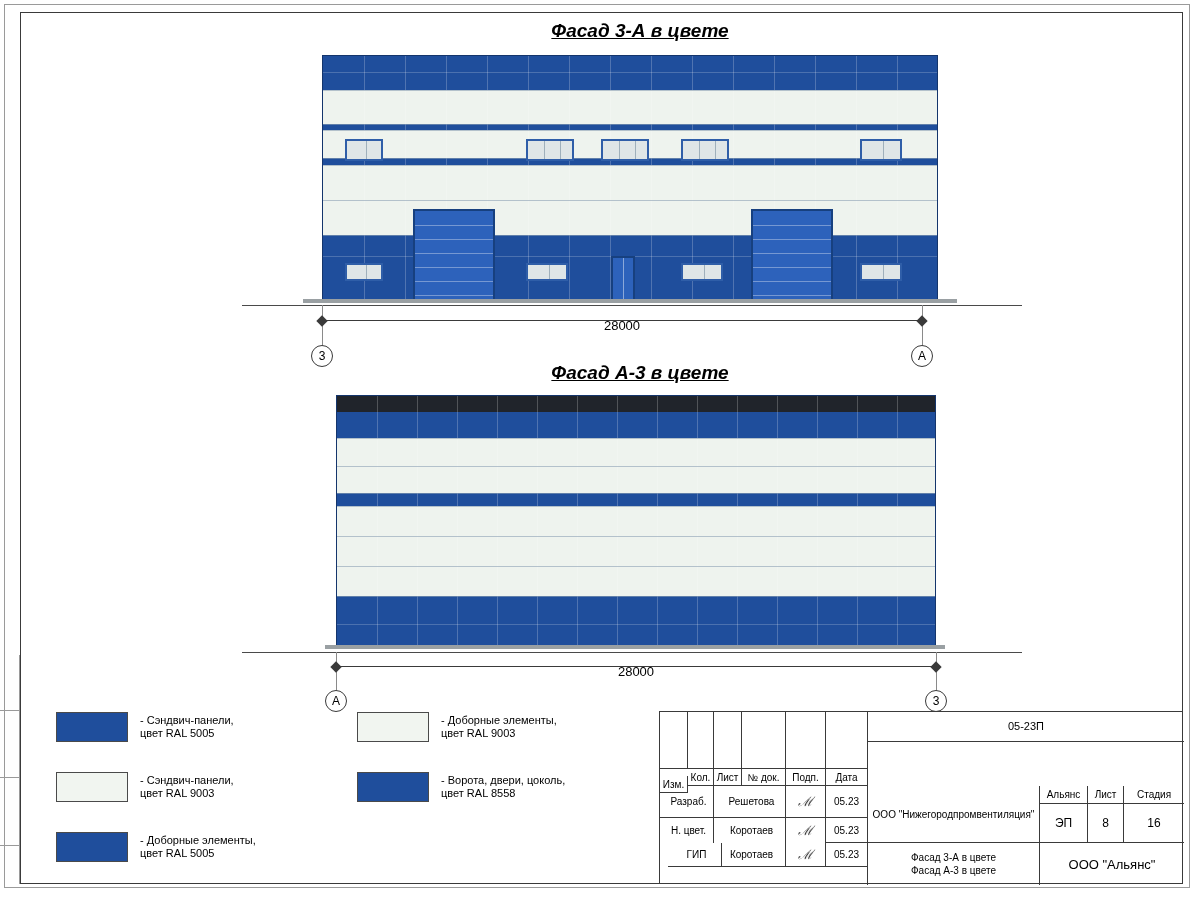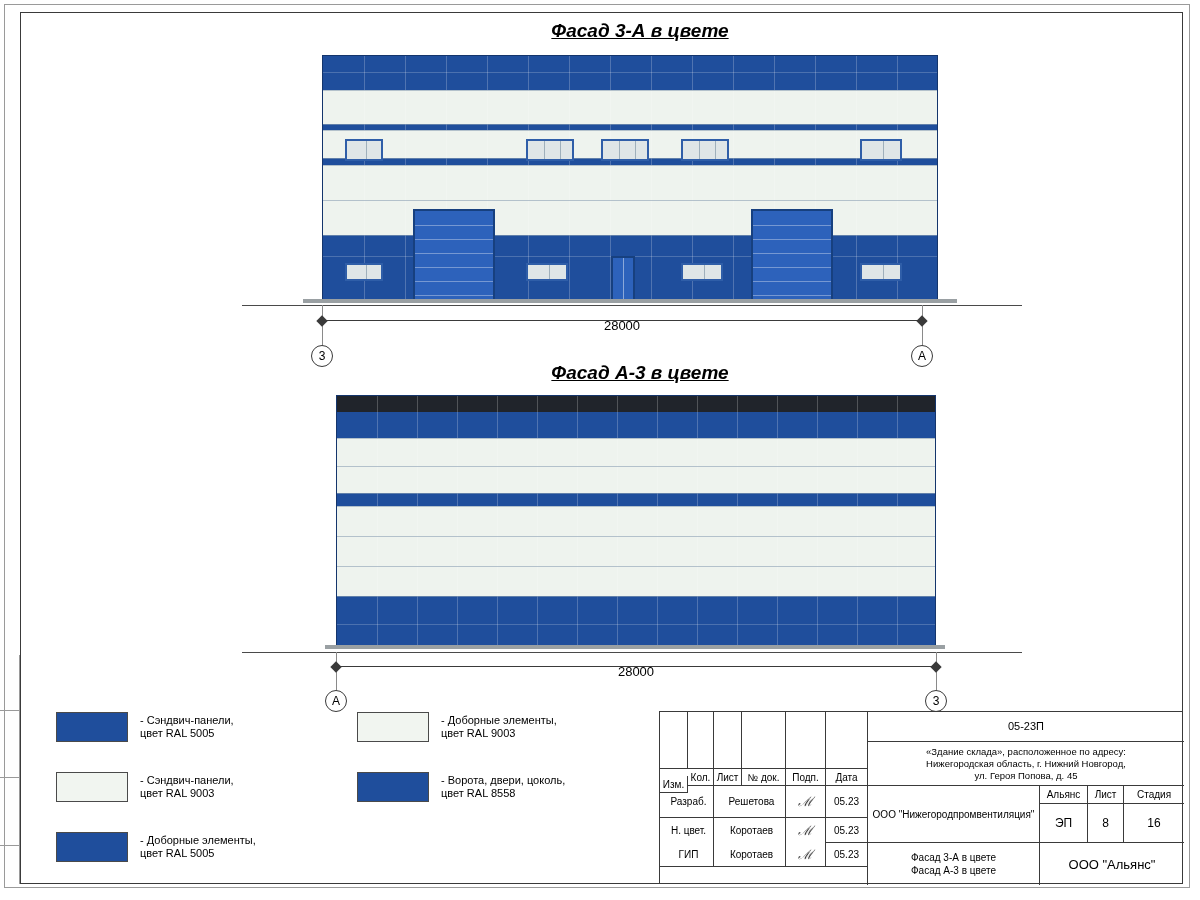--- a/index.html
+++ b/index.html
@@ -451,34 +451,31 @@
       </div>
     <div class="cell bb br" style="left:166px;top:74px;width:42px;height:32px;">05.23</div>
 
     <div class="cell br left-tiny" style="left:0;top:106px;width:54px;height:25px;padding-left:4px;">Н. цвет.</div>
     <div class="cell br left-tiny" style="left:54px;top:106px;width:72px;height:25px;padding-left:4px;">Коротаев</div>
     <div class="cell br" style="left:126px;top:106px;width:40px;height:25px;">
         <span class="sig">ℳ</span>
       </div>
     <div class="cell bb br" style="left:166px;top:106px;width:42px;height:25px;">05.23</div>
 
-    <div class="cell bb br left-tiny" style="left:0;top:131px;width:54px;height:24px;padding-left:4px;">ГИП</div>
+    <div class="cell bb br left-tiny" style="left:8px;top:131px;width:54px;height:24px;padding-left:4px;">ГИП</div>
     <div class="cell bb br left-tiny" style="left:54px;top:131px;width:72px;height:24px;padding-left:4px;">Коротаев</div>
     <div class="cell bb br" style="left:126px;top:131px;width:40px;height:24px;">
         <span class="sig">ℳ</span>
       </div>
     <div class="cell bb br" style="left:166px;top:131px;width:42px;height:24px;">05.23</div>
 
     <div class="cell br" style="left:0;top:155px;width:208px;height:18px;"></div>
 
     <div class="cell bb" style="left:208px;top:0;width:316px;height:30px;font-size:11px;">05-23П</div>
 
-    <div class="cell bb" style="left:208px;top:30px;width:316px;height:44px;font-size:9.5px;white-space:pre-line;line-height:12px;">«Здание склада», расположенное по адресу:
-Нижегородская область, г. Нижний Новгород,
-ул. Героя Попова, д. 45</div>
 
     <div class="cell bb br" style="left:208px;top:74px;width:172px;height:57px;font-size:10px;">ООО "Нижегородпромвентиляция"</div>
 
     <div class="cell bb br" style="left:380px;top:74px;width:48px;height:18px;">Альянс</div>
     <div class="cell bb br" style="left:428px;top:74px;width:36px;height:18px;">Лист</div>
     <div class="cell bb" style="left:464px;top:74px;width:60px;height:18px;">Стадия</div>
 
     <div class="cell bb br" style="left:380px;top:92px;width:48px;height:39px;font-size:12px;">ЭП</div>
     <div class="cell bb br" style="left:428px;top:92px;width:36px;height:39px;font-size:12px;">8</div>
     <div class="cell bb" style="left:464px;top:92px;width:60px;height:39px;font-size:12px;">16</div>

